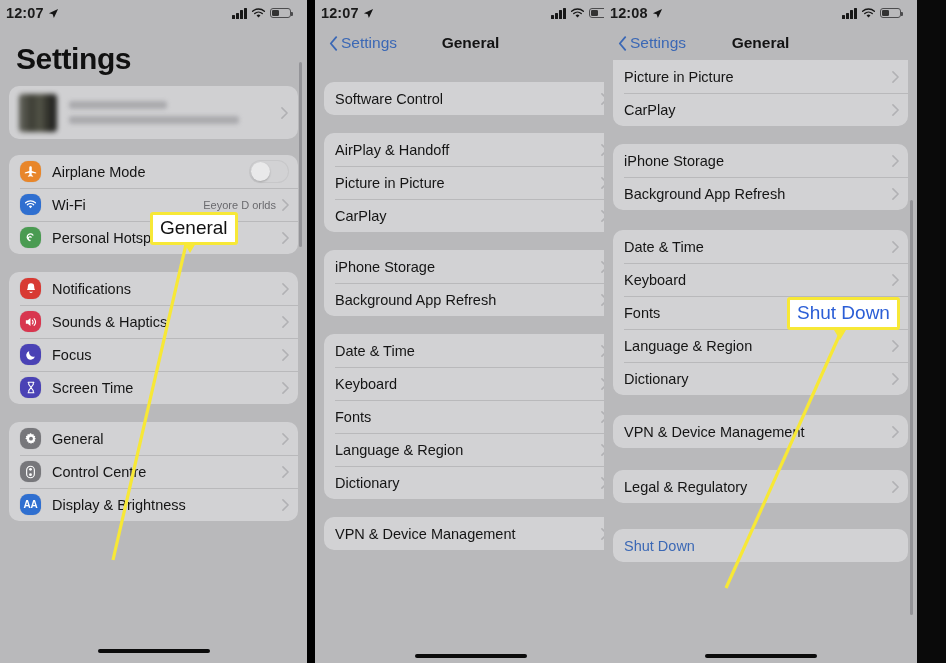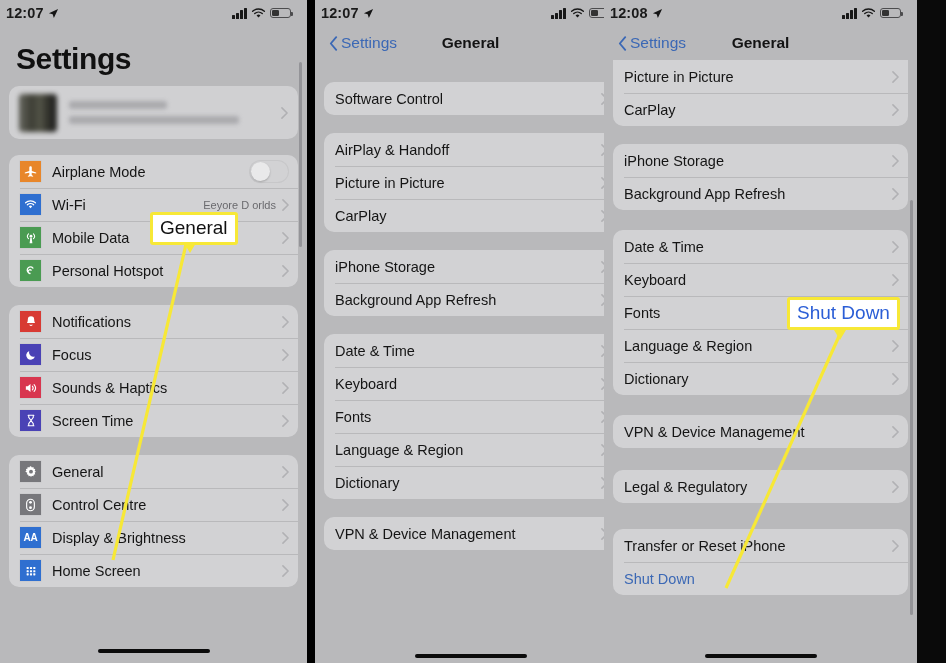--- a/index.html
+++ b/index.html
@@ -85,21 +85,21 @@
     background:rgba(155,155,158,.45);
   }
   .row .label{font-size:14.5px;color:#151515;white-space:nowrap;}
   .row .label.link{color:#3b68b5;}
   .row .spacer{flex:1;}
   .row .value{font-size:11px;color:#6a6a6e;margin-right:6px;white-space:nowrap;}
   .chev{width:7px;height:12px;flex:none;opacity:.45;}
 
   
   .tile{
-    width:21px;height:21px;border-radius:0;margin-right:11px;flex:none;
+    width:21px;height:21px;border-radius:8px;margin-right:11px;flex:none;
     display:flex;align-items:center;justify-content:center;
     color:#fff;font-size:11px;font-weight:700;line-height:1;
     box-shadow:0 0 0 .5px rgba(0,0,0,.06);
   }
   .tile svg{display:block;}
 
   
   .toggle{
     width:40px;height:23px;border-radius:12px;background:#d2d2d4;
     position:relative;flex:none;box-shadow:inset 0 0 0 1px rgba(0,0,0,.05);
@@ -223,34 +223,20 @@
         </span>
         <span class="label">Wi-Fi</span>
         <span class="spacer"></span>
         <span class="value">Eeyore D            orlds</span>
         <svg class="chev" viewBox="0 0 8 14">
             <path d="M1 1l6 6-6 6" stroke="#8a8a8e" stroke-width="1.8" fill="none" stroke-linecap="round" stroke-linejoin="round"></path>
           </svg>
       </div>
       <div class="row">
         <span class="tile" style="background:#4a9b52">
-          <svg width="14" height="14" viewBox="0 0 16 16">
-              <circle cx="8" cy="6" r="1.6" fill="#fff"></circle>
-              <path d="M5.2 3.2a4 4 0 0 0 0 5.6M10.8 3.2a4 4 0 0 1 0 5.6" stroke="#fff" stroke-width="1.2" fill="none" stroke-linecap="round"></path>
-              <path d="M7.2 8h1.6l.8 6H6.4l.8-6z" fill="#fff"></path>
-            </svg>
-        </span>
-        <span class="label">Mobile Data</span>
-        <span class="spacer"></span>
-        <svg class="chev" viewBox="0 0 8 14">
-            <path d="M1 1l6 6-6 6" stroke="#8a8a8e" stroke-width="1.8" fill="none" stroke-linecap="round" stroke-linejoin="round"></path>
-          </svg>
-      </div>
-      <div class="row">
-        <span class="tile" style="background:#4a9b52">
           <svg width="13" height="13" viewBox="0 0 16 16">
               <path d="M11 5a4 4 0 1 0-3 6.6 2.3 2.3 0 1 1 .9-4" stroke="#fff" stroke-width="1.6" fill="none" stroke-linecap="round"></path>
             </svg>
         </span>
         <span class="label">Personal Hotspot</span>
         <span class="spacer"></span>
         <svg class="chev" viewBox="0 0 8 14">
             <path d="M1 1l6 6-6 6" stroke="#8a8a8e" stroke-width="1.8" fill="none" stroke-linecap="round" stroke-linejoin="round"></path>
           </svg>
       </div>
@@ -264,39 +250,39 @@
               <path d="M8.2 12.3a1.4 1.4 0 0 1-2.4 0" stroke="#fff" stroke-width="1.3" fill="none" stroke-linecap="round"></path>
             </svg>
         </span>
         <span class="label">Notifications</span>
         <span class="spacer"></span>
         <svg class="chev" viewBox="0 0 8 14">
             <path d="M1 1l6 6-6 6" stroke="#8a8a8e" stroke-width="1.8" fill="none" stroke-linecap="round" stroke-linejoin="round"></path>
           </svg>
       </div>
       <div class="row">
-        <span class="tile" style="background:#4a42b5">
-          <svg width="12" height="12" viewBox="0 0 14 14">
-              <path d="M11.6 8.8A5.2 5.2 0 0 1 5 2.3a5.2 5.2 0 1 0 6.6 6.5z" fill="#fff"></path>
-            </svg>
-        </span>
-        <span class="label">Focus</span>
-        <span class="spacer"></span>
-        <svg class="chev" viewBox="0 0 8 14">
-            <path d="M1 1l6 6-6 6" stroke="#8a8a8e" stroke-width="1.8" fill="none" stroke-linecap="round" stroke-linejoin="round"></path>
-          </svg>
-      </div>
-      <div class="row">
         <span class="tile" style="background:#d8364f">
           <svg width="14" height="12" viewBox="0 0 16 14">
               <path d="M2 5h2.2L7.4 2.2v9.6L4.2 9H2V5z" fill="#fff"></path>
               <path d="M9.6 4.8a3.3 3.3 0 0 1 0 4.4M11.6 3a6 6 0 0 1 0 8" stroke="#fff" stroke-width="1.3" fill="none" stroke-linecap="round"></path>
             </svg>
         </span>
         <span class="label">Sounds &amp; Haptics</span>
+        <span class="spacer"></span>
+        <svg class="chev" viewBox="0 0 8 14">
+            <path d="M1 1l6 6-6 6" stroke="#8a8a8e" stroke-width="1.8" fill="none" stroke-linecap="round" stroke-linejoin="round"></path>
+          </svg>
+      </div>
+      <div class="row">
+        <span class="tile" style="background:#4a42b5">
+          <svg width="12" height="12" viewBox="0 0 14 14">
+              <path d="M11.6 8.8A5.2 5.2 0 0 1 5 2.3a5.2 5.2 0 1 0 6.6 6.5z" fill="#fff"></path>
+            </svg>
+        </span>
+        <span class="label">Focus</span>
         <span class="spacer"></span>
         <svg class="chev" viewBox="0 0 8 14">
             <path d="M1 1l6 6-6 6" stroke="#8a8a8e" stroke-width="1.8" fill="none" stroke-linecap="round" stroke-linejoin="round"></path>
           </svg>
       </div>
       <div class="row">
         <span class="tile" style="background:#4a42b5">
           <svg width="10" height="13" viewBox="0 0 12 16">
               <path d="M2.4 1.6h7.2M2.4 14.4h7.2M3.2 1.6v2.6L6 8l-2.8 3.8v2.6M8.8 1.6v2.6L6 8l2.8 3.8v2.6" stroke="#fff" stroke-width="1.35" fill="none" stroke-linecap="round" stroke-linejoin="round"></path>
             </svg>
@@ -333,42 +319,20 @@
         </span>
         <span class="label">Control Centre</span>
         <span class="spacer"></span>
         <svg class="chev" viewBox="0 0 8 14">
             <path d="M1 1l6 6-6 6" stroke="#8a8a8e" stroke-width="1.8" fill="none" stroke-linecap="round" stroke-linejoin="round"></path>
           </svg>
       </div>
       <div class="row">
         <span class="tile" style="background:#2f6fd0;font-size:10px;letter-spacing:-.3px">AA</span>
         <span class="label">Display &amp; Brightness</span>
-        <span class="spacer"></span>
-        <svg class="chev" viewBox="0 0 8 14">
-            <path d="M1 1l6 6-6 6" stroke="#8a8a8e" stroke-width="1.8" fill="none" stroke-linecap="round" stroke-linejoin="round"></path>
-          </svg>
-      </div>
-      <div class="row">
-        <span class="tile" style="background:#2f6fd0">
-          <svg width="14" height="14" viewBox="0 0 16 16">
-            <g fill="#fff">
-              <rect x="3" y="3.4" width="2.4" height="2.4" rx=".6"></rect>
-                <rect x="6.8" y="3.4" width="2.4" height="2.4" rx=".6"></rect>
-                <rect x="10.6" y="3.4" width="2.4" height="2.4" rx=".6"></rect>
-              <rect x="3" y="7" width="2.4" height="2.4" rx=".6"></rect>
-                <rect x="6.8" y="7" width="2.4" height="2.4" rx=".6"></rect>
-                <rect x="10.6" y="7" width="2.4" height="2.4" rx=".6"></rect>
-              <rect x="3" y="10.6" width="2.4" height="2.4" rx=".6"></rect>
-                <rect x="6.8" y="10.6" width="2.4" height="2.4" rx=".6"></rect>
-                <rect x="10.6" y="10.6" width="2.4" height="2.4" rx=".6"></rect>
-            </g>
-          </svg>
-        </span>
-        <span class="label">Home Screen</span>
         <span class="spacer"></span>
         <svg class="chev" viewBox="0 0 8 14">
             <path d="M1 1l6 6-6 6" stroke="#8a8a8e" stroke-width="1.8" fill="none" stroke-linecap="round" stroke-linejoin="round"></path>
           </svg>
       </div>
     </div>
 
     <div class="scrollbar" style="right:5px;top:62px;height:185px;"></div>
     <div class="home-ind" style="bottom:10px;"></div>
   </div>
@@ -642,27 +606,20 @@
         <span class="label">Legal &amp; Regulatory</span>
           <span class="spacer"></span>
         <svg class="chev" viewBox="0 0 8 14">
             <path d="M1 1l6 6-6 6" stroke="#8a8a8e" stroke-width="1.8" fill="none" stroke-linecap="round" stroke-linejoin="round"></path>
           </svg>
       </div>
     </div>
 
     <div class="group">
       <div class="row">
-        <span class="label">Transfer or Reset iPhone</span>
-          <span class="spacer"></span>
-        <svg class="chev" viewBox="0 0 8 14">
-            <path d="M1 1l6 6-6 6" stroke="#8a8a8e" stroke-width="1.8" fill="none" stroke-linecap="round" stroke-linejoin="round"></path>
-          </svg>
-      </div>
-      <div class="row">
         <span class="label link">Shut Down</span>
           <span class="spacer"></span>
       </div>
     </div>
 
     <div class="scrollbar" style="right:4px;top:200px;height:415px;"></div>
     <div class="home-ind" style="bottom:5px;"></div>
   </div>
 
   <svg class="overlay" width="946" height="663">

